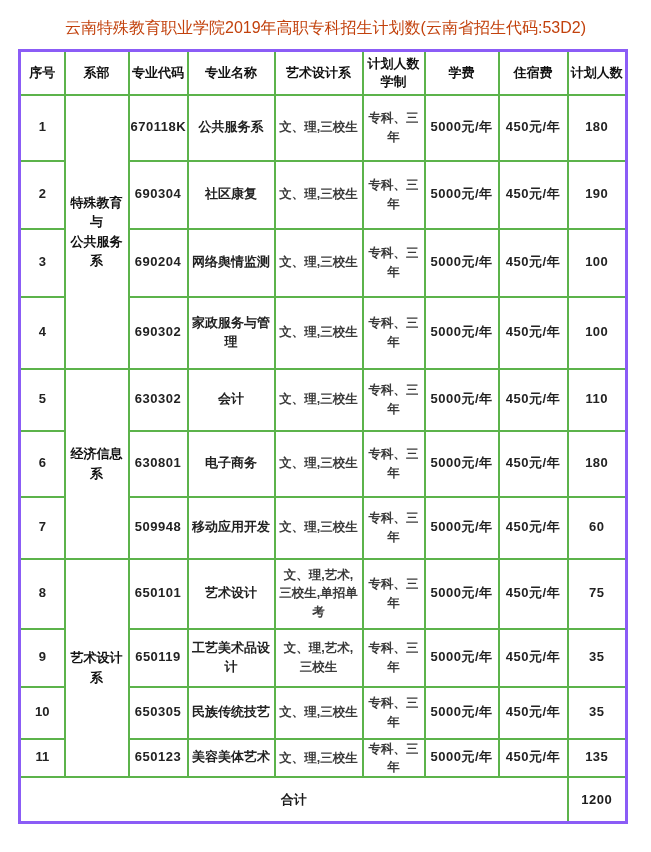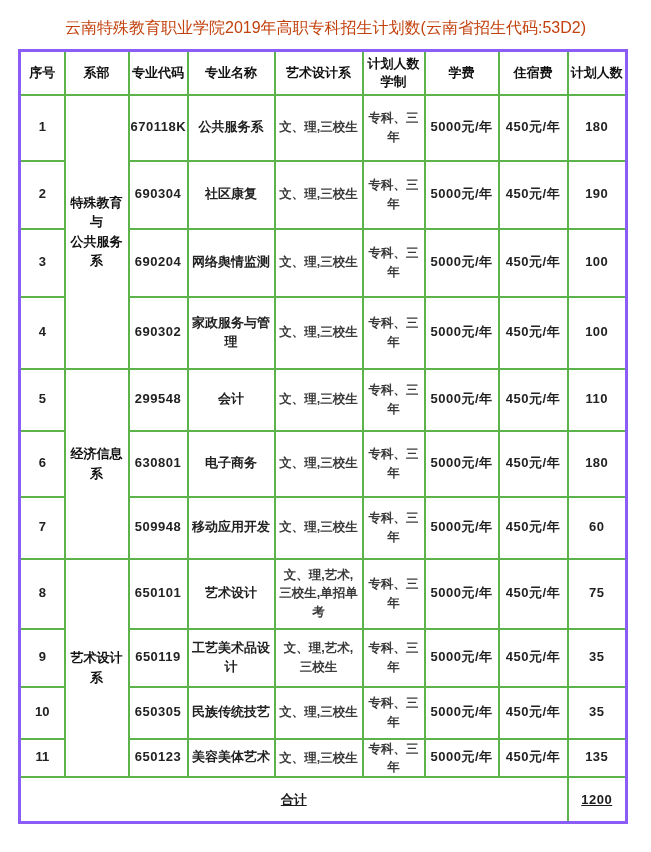--- a/index.html
+++ b/index.html
@@ -70,21 +70,20 @@
     margin-top: 28px;
   }
   td.cat {
     font-size: 12.5px;
     font-weight: 600;
     color: #3a3a3a;
   }
   tr.footer td {
     font-size: 13px;
     font-weight: bold;
-    text-decoration: underline;
   }
 </style>
 </head>
 <body>
 
 <div class="page">
 
   <h1 class="doc-title">云南特殊教育职业学院2019年高职专科招生计划数(云南省招生代码:53D2)</h1>
 
   <table class="plan">
@@ -156,21 +155,21 @@
       <td class="c cat">文、理,三校生</td>
       <td class="c cat">专科、三年</td>
       <td class="c num">5000元/年</td>
       <td class="c num">450元/年</td>
       <td class="c num">100</td>
     </tr>
 
     <tr style="height:62px">
       <td class="c">5</td>
       <td class="dept" rowspan="3">经济信息系</td>
-      <td class="c num">299548</td>
+      <td class="c num">630302</td>
       <td class="c">会计</td>
       <td class="c cat">文、理,三校生</td>
       <td class="c cat">专科、三年</td>
       <td class="c num">5000元/年</td>
       <td class="c num">450元/年</td>
       <td class="c num">110</td>
     </tr>
 
     <tr style="height:66px">
       <td class="c">6</td>

